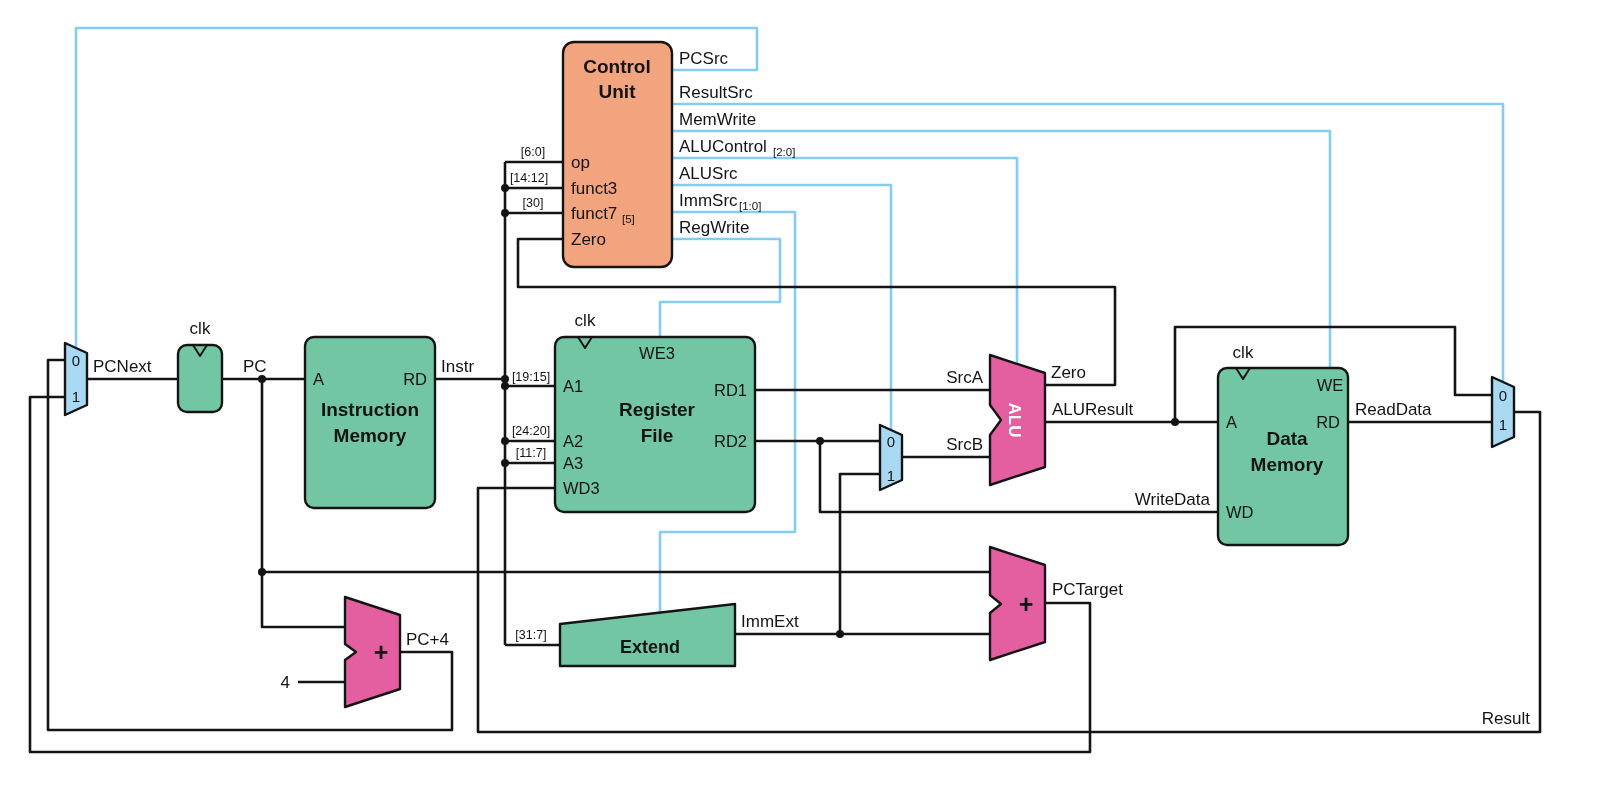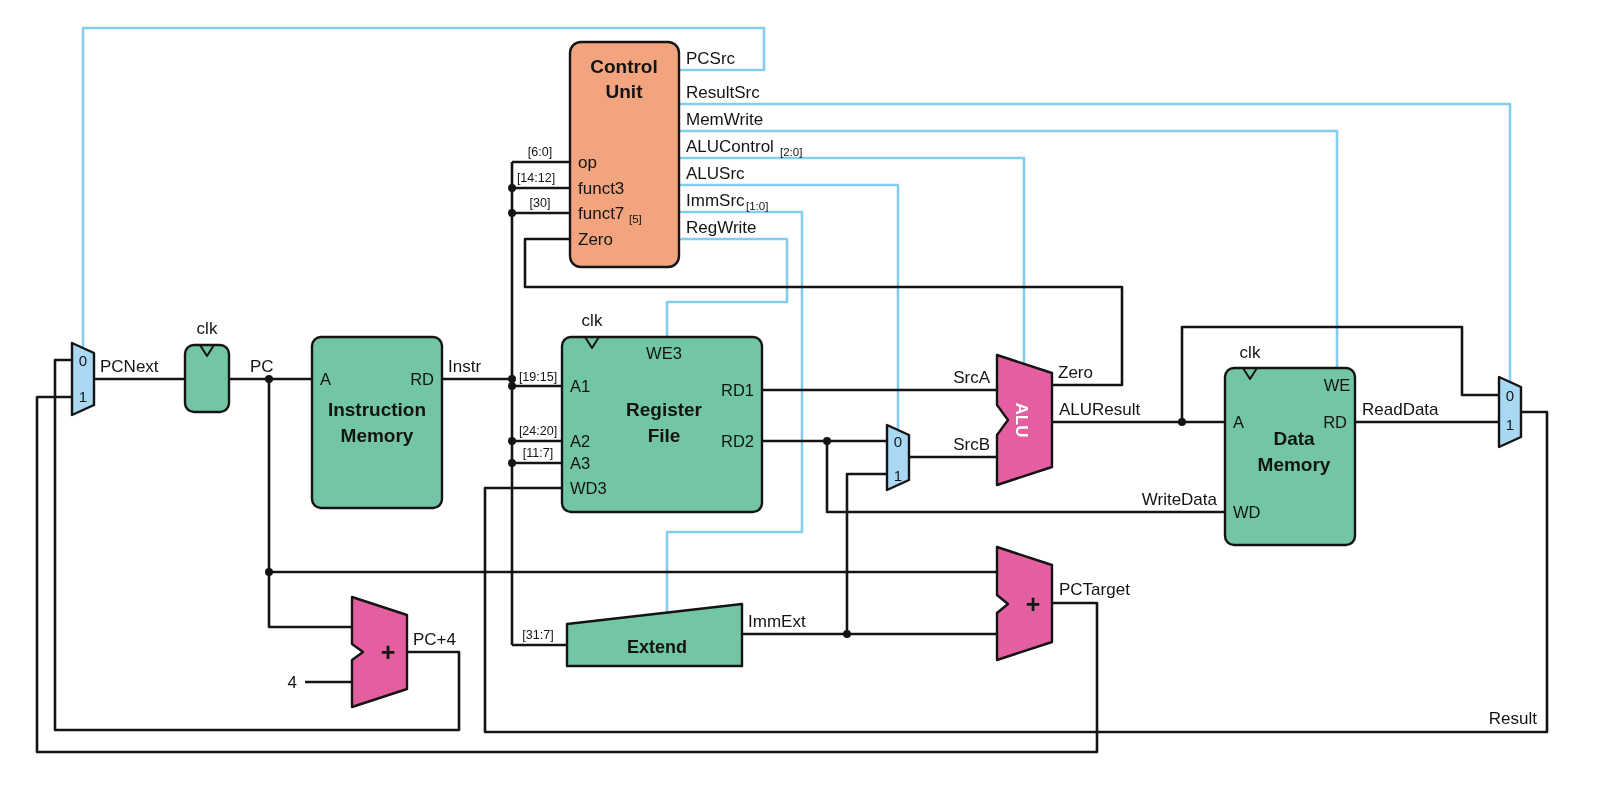--- a/index.html
+++ b/index.html
@@ -1,16 +1,16 @@
 <!DOCTYPE html>
 <html><head>
 <meta charset="utf-8">
 <style>
   html,body{margin:0;padding:0;background:#ffffff;}
-  .stage{width:1328px;height:805px;background:#ffffff;padding-left:7px;}
+  .stage{width:1328px;height:805px;background:#ffffff;}
   svg{display:block;font-family:"Liberation Sans","DejaVu Sans",sans-serif;}
   .wire{fill:none;stroke:#141414;stroke-width:2.6;stroke-linejoin:round;}
   .cwire{fill:none;stroke:#85cdf0;stroke-width:2.6;stroke-linejoin:round;}
   .shape{stroke:#141414;stroke-width:2.4;stroke-linejoin:round;}
   .dot{fill:#141414;stroke:none;}
   .clktri{fill:none;stroke:#141414;stroke-width:2;stroke-linejoin:round;}
   text{fill:#141414;}
   .lbl{font-size:17px;}
   .sm{font-size:12.5px;}
   .sub{font-size:11.5px;}

